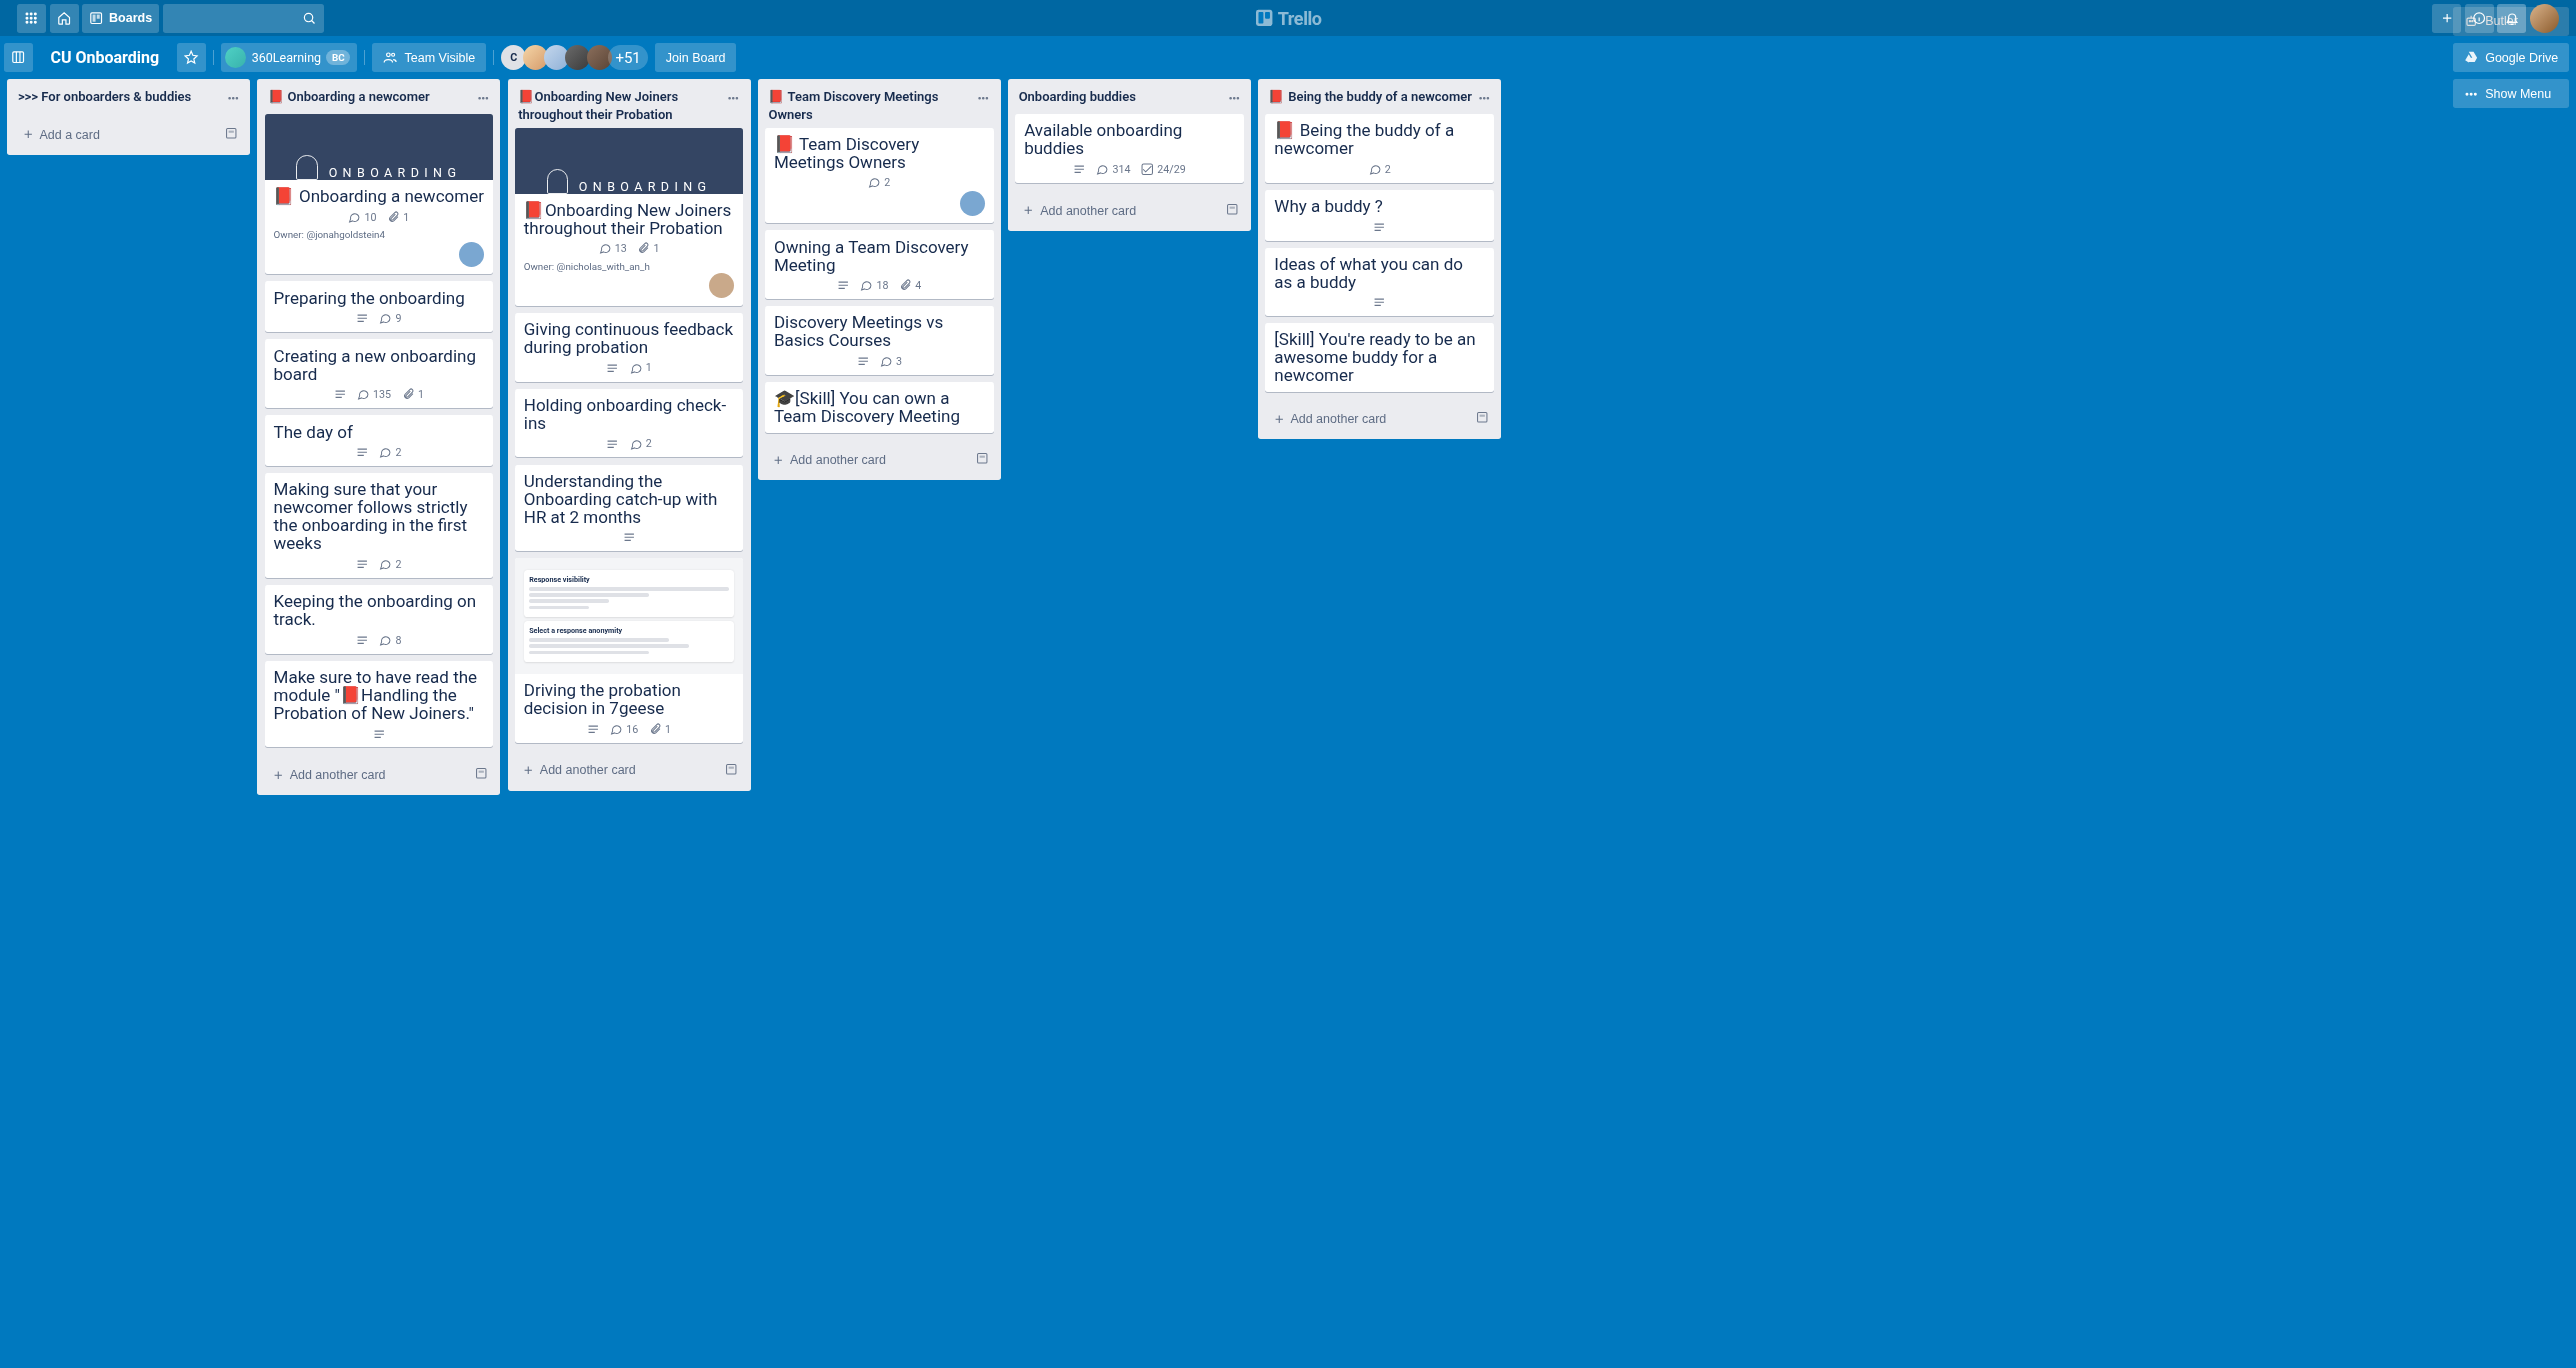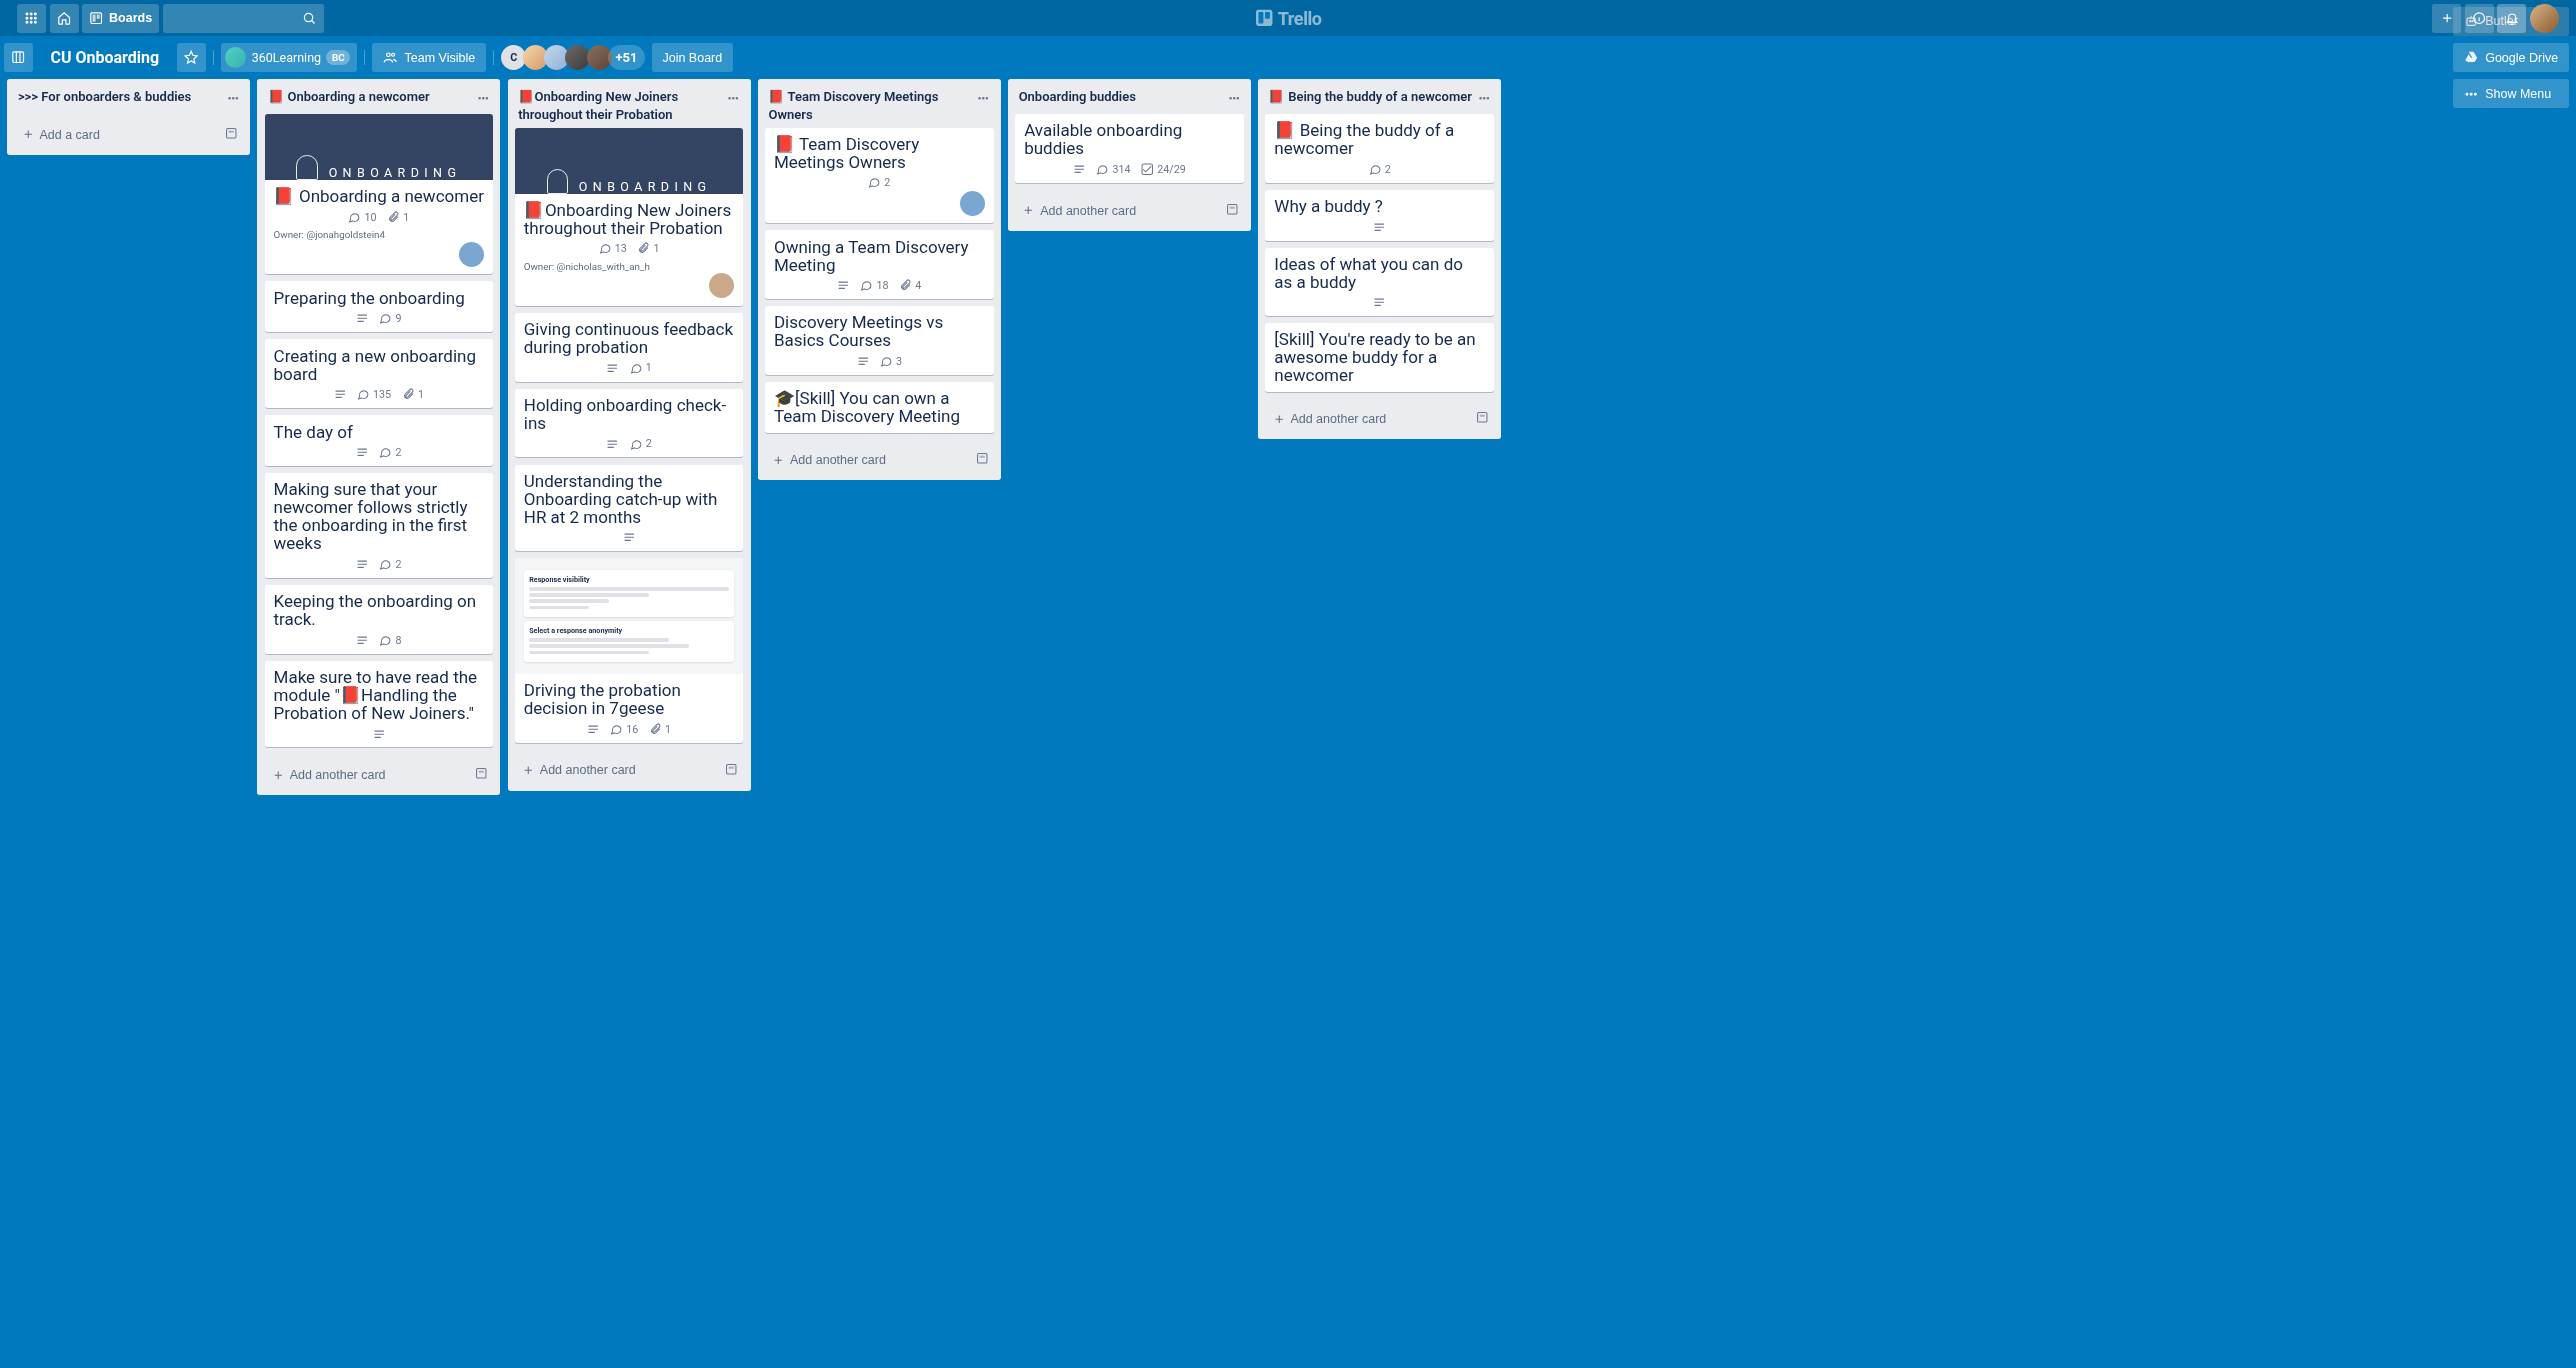--- a/index.html
+++ b/index.html
@@ -135,23 +135,22 @@
     font-size: 10.7px; font-weight: 700;
   }
   .member-stack .m:first-child { margin-left: 0; }
   .more-members {
     background: rgba(255,255,255,0.2);
     color: #fff;
     border-radius: 12.5px;
     height: 25px;
     padding: 0 7.2px;
     display: flex; align-items: center;
-    font-size: 13px;
+    font-size: 15px;
     margin-left: -3.6px;
-    font-weight: bold;
   }
   .board-header-right { margin-left: auto; display: flex; gap: 7.2px; flex-direction: column; }
 
   
   .board-canvas {
     position: absolute;
     top: 79px; left: 0; right: 0; bottom: 0;
     overflow-x: auto;
     overflow-y: hidden;
     padding: 0 7.2px 7.2px 7.2px;

